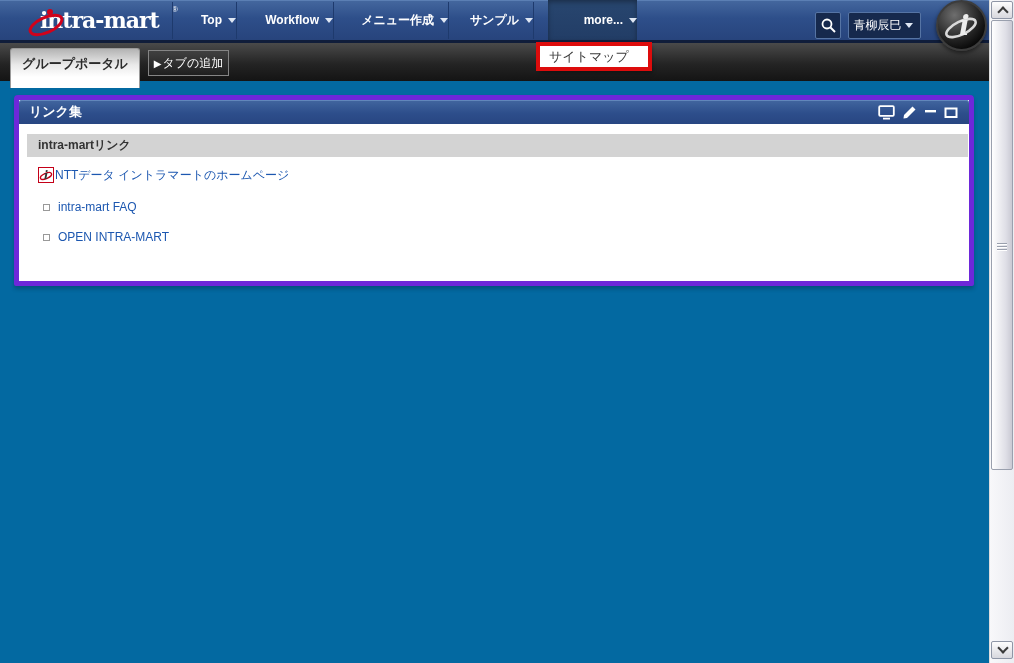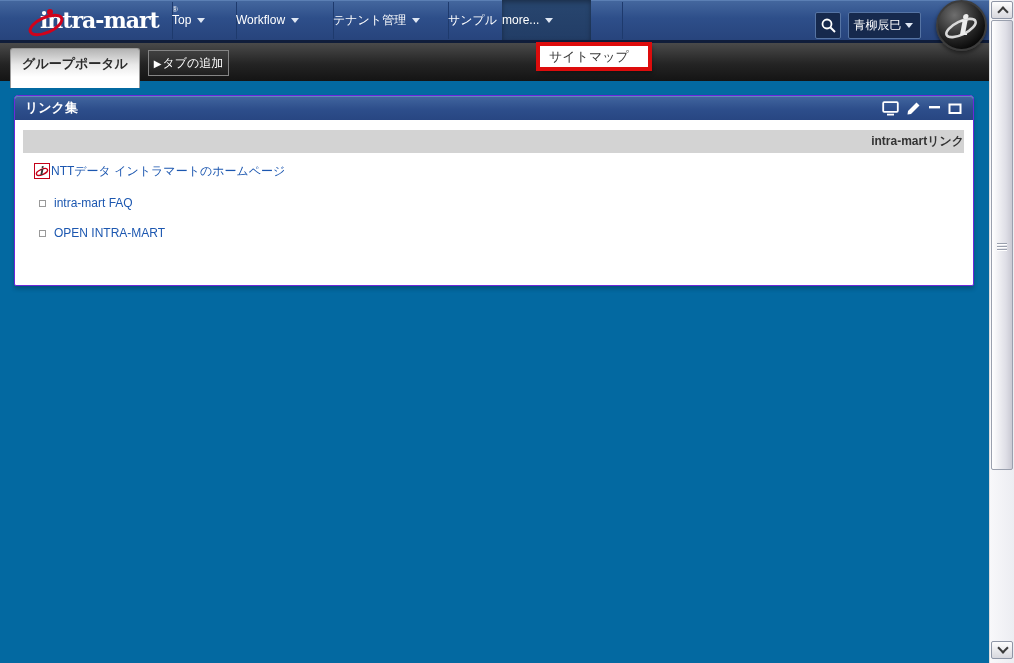--- a/index.html
+++ b/index.html
@@ -11,22 +11,22 @@
 
   
   .navbar {
     position:absolute; left:0; top:0; width:989px; height:43px;
     background:linear-gradient(#45689f, #2e4f8a 45%, #27447c);
     border-bottom:3px solid #101d3a;
     box-shadow: inset 0 1px 0 #5b7fb4;
   }
   .nav-sep { position:absolute; top:2px; width:1px; height:37px; background:#1e3a6d; }
   .nav-item {
-    position:absolute; top:0; height:40px; line-height:40px; text-align:left;
-    color:#fff; font-size:12px; font-weight:normal; cursor:pointer;
+    position:absolute; top:0; height:40px; line-height:40px; text-align:right;
+    color:#fff; font-size:12px; font-weight:bold; cursor:pointer;
   }
   .nav-item.active {
     background:linear-gradient(#28466f, #223d66);
     box-shadow: inset 0 2px 5px rgba(0,0,0,.35);
   }
   .caret-down {
     display:inline-block; width:0; height:0; margin-left:6px; vertical-align:middle;
     border-left:4px solid transparent; border-right:4px solid transparent;
     border-top:5px solid #dfe7f3;
   }
@@ -91,23 +91,22 @@
   .dropdown-item + .dropdown-item { border-top:1px solid #e3e3e3; }
   .submenu-arrow { position:absolute; right:9px; top:0; font-size:9px; color:#333; }
   .red-annotation {
     position:absolute; left:536px; top:42px; width:116px; height:29px;
     border:4px solid #dd0c0c; z-index:21; pointer-events:none;
   }
 
   
   .portlet {
     position:absolute; left:14px; top:95px; width:960px; height:191px;
-    background:#fff; border:1px solid #6d28d9; border-radius:4px 4px 2px 2px;
+    background:#fff; border:5px solid #6d28d9; border-radius:4px 4px 2px 2px;
     box-shadow:0 3px 4px rgba(0,0,0,.22);
-    text-align:right;
   }
   .portlet-header {
     position:relative; height:24px;
     background:linear-gradient(#42669f, #2d4e8b 55%, #284682);
     border-radius:3px 3px 0 0; box-shadow:inset 0 1px 0 #6287bb;
   }
   .portlet-title {
     position:absolute; left:10px; top:0; line-height:24px;
     color:#fff; font-size:13px; font-weight:bold;
   }
@@ -181,26 +180,26 @@
     <div class="nav-sep" style="left:533px"></div>
     <div class="nav-sep" style="left:622px"></div>
 
     <div class="nav-item" style="left:172px;width:64px">
       <span>Top</span><span class="caret-down"></span>
     </div>
     <div class="nav-item" style="left:236px;width:97px">
       <span>Workflow</span><span class="caret-down"></span>
     </div>
     <div class="nav-item" style="left:333px;width:115px">
-      <span>テナント管理</span><span class="caret-down"></span>
+      <span>メニュー作成</span><span class="caret-down"></span>
     </div>
     <div class="nav-item" style="left:448px;width:85px">
       <span>サンプル</span><span class="caret-down"></span>
     </div>
-    <div class="nav-item active" style="left:502px;width:89px">
+    <div class="nav-item active" style="left:548px;width:89px">
       <span>more...</span><span class="caret-down"></span>
     </div>
 
     <div class="nav-box search-btn">
       <svg class="search-glyph" width="17" height="17" viewBox="0 0 17 17">
         <circle cx="7" cy="7" r="4.5" fill="none" stroke="#fff" stroke-width="1.8"></circle>
         <line x1="10.5" y1="10.5" x2="15" y2="15" stroke="#fff" stroke-width="2"></line>
       </svg>
     </div>
     <div class="nav-box user-btn">

